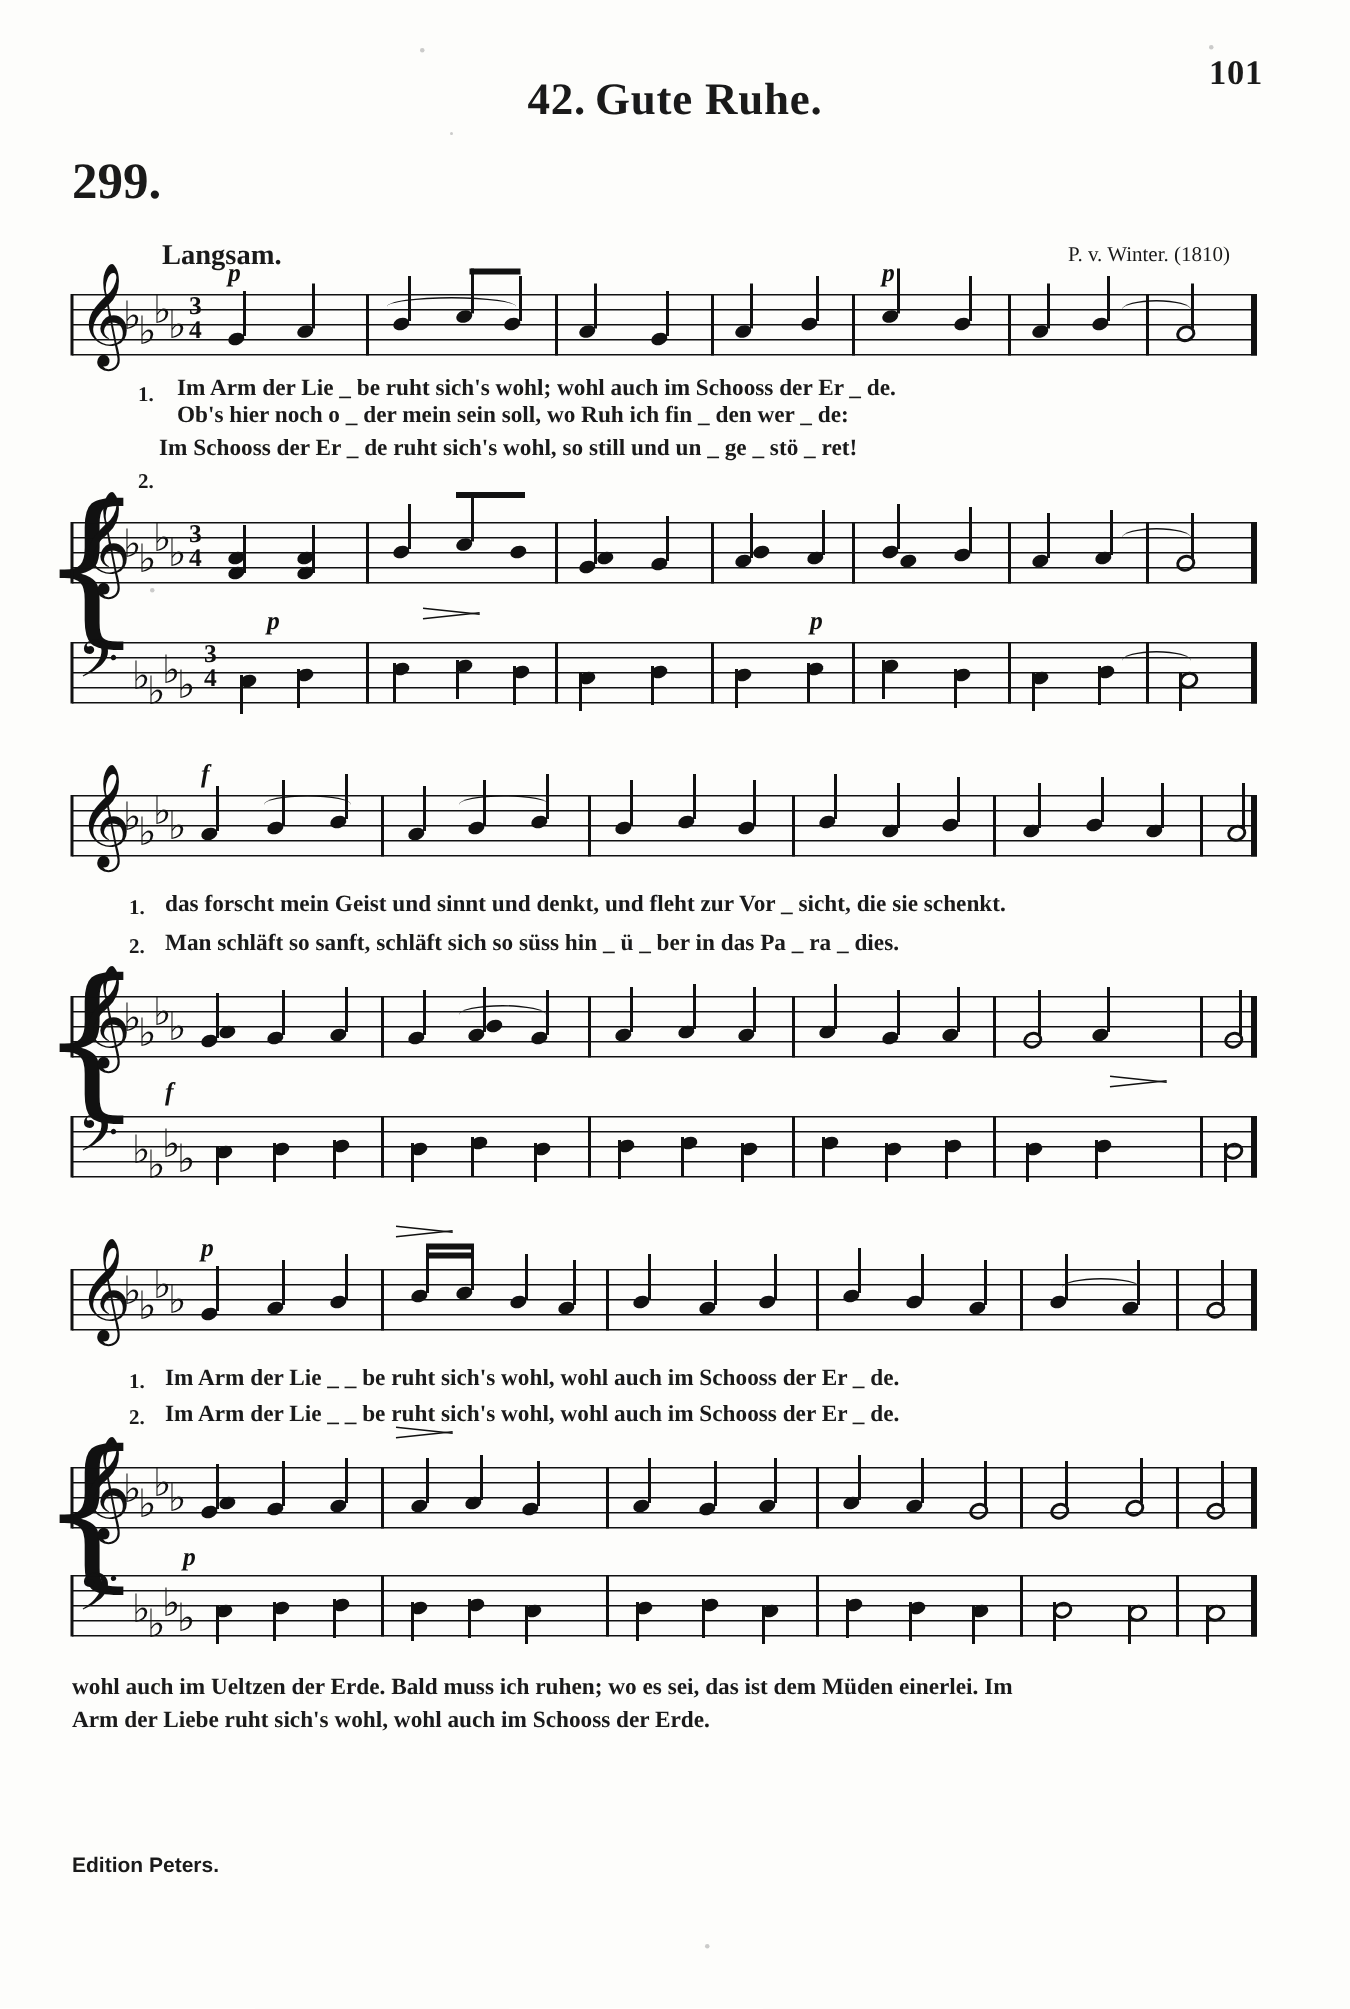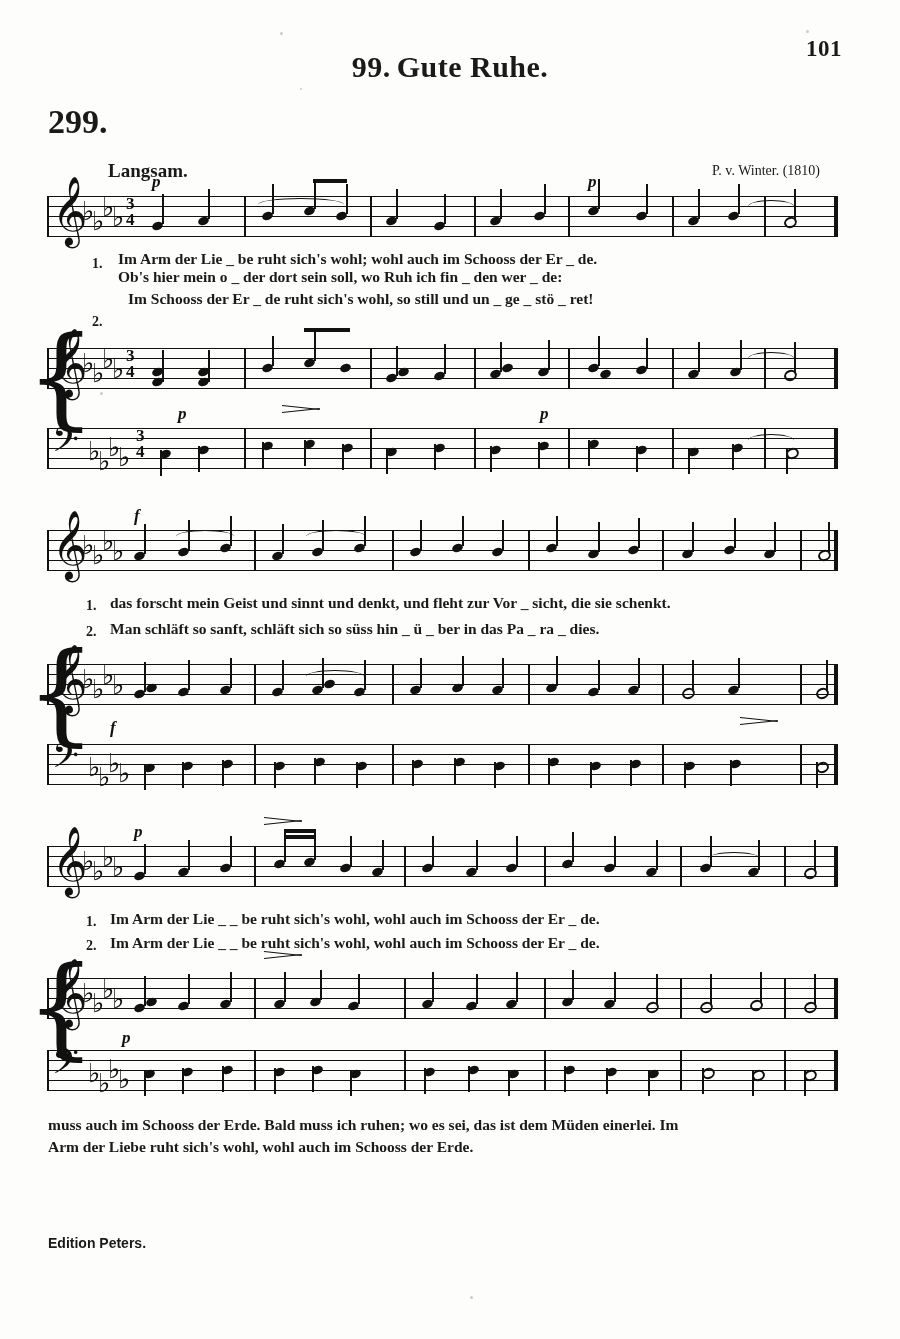--- a/index.html
+++ b/index.html
@@ -246,21 +246,21 @@
   }
 </style>
 </head>
 <body>
 
 <div class="page">
 
   <div class="page-number">101</div>
 
   <div class="title">
-    <span class="num">99.</span><span>Gute Ruhe.</span>
+    <span class="num">42.</span><span>Gute Ruhe.</span>
   </div>
 
   <div class="opus-number">299.</div>
   <div class="tempo">Langsam.</div>
   <div class="composer">P. v. Winter. (1810)</div>
 
   <div class="system" style="top:196px;">
     <div class="staff">
       <div class="line"></div>
         <div class="line"></div>
@@ -322,22 +322,22 @@
 
       <div class="notehead hollow" style="left:736px; top:21px;"></div>
         <div class="stem" style="left:746px; top:-7px; height:30px;"></div>
       <div class="slur" style="left:700px; top:4px; width:46px;"></div>
       <div class="barline thick" style="left:786px;"></div>
     </div>
   </div>
 
   <div class="verse-num" style="left:92px; top:256px;">1.</div>
   <div class="lyric-line" style="left:118px; top:250px;">Im Arm der   Lie _  be  ruht sich's wohl;  wohl auch im Schooss der  Er _ de.</div>
-  <div class="lyric-line" style="left:118px; top:268px;">Ob's hier mein  o _ der   dort sein soll,    wo Ruh ich   fin _ den wer _ de:</div>
-  <div class="lyric-line" style="left:128px; top:290px;">Im Schooss der  Er _ de   ruht sich's wohl,   so still und   un _ ge _ stö _ ret!</div>
+  <div class="lyric-line" style="left:118px; top:268px;">Ob's hier noch  o _ der   mein sein soll,    wo Ruh ich   fin _ den wer _ de:</div>
+  <div class="lyric-line" style="left:106px; top:290px;">Im Schooss der  Er _ de   ruht sich's wohl,   so still und   un _ ge _ stö _ ret!</div>
   <div class="verse-num" style="left:92px; top:314px;">2.</div>
 
   <div class="brace" style="left:26px; top:322px;">{</div>
 
   <div class="system" style="top:348px;">
     <div class="staff">
       <div class="line"></div>
         <div class="line"></div>
         <div class="line"></div>
         <div class="line"></div>
@@ -810,21 +810,21 @@
       <div class="notehead hollow" style="left:704px; top:20px;"></div>
         <div class="stem" style="left:704px; top:20px; height:26px;"></div>
       <div class="barline" style="left:736px;"></div>
       <div class="notehead hollow" style="left:756px; top:20px;"></div>
         <div class="stem" style="left:756px; top:20px; height:26px;"></div>
       <div class="barline thick" style="left:786px;"></div>
     </div>
   </div>
 
   <div class="verse3" style="top:1114px;">
-    <div>muss auch im Schooss der Erde. Bald muss ich ruhen; wo es sei, das ist dem Müden einerlei. Im</div>
+    <div>wohl auch im Ueltzen der Erde. Bald muss ich ruhen; wo es sei, das ist dem Müden einerlei. Im</div>
     <div>Arm der Liebe ruht sich's wohl, wohl auch im Schooss der Erde.</div>
   </div>
 
   <div class="edition">Edition Peters.</div>
 
   <div class="speck" style="left:280px; top:32px; width:3px; height:3px;"></div>
   <div class="speck" style="left:300px; top:88px; width:2px; height:2px;"></div>
   <div class="speck" style="left:806px; top:30px; width:3px; height:3px;"></div>
   <div class="speck" style="left:100px; top:392px; width:3px; height:3px;"></div>
   <div class="speck" style="left:470px; top:1296px; width:3px; height:3px;"></div>

